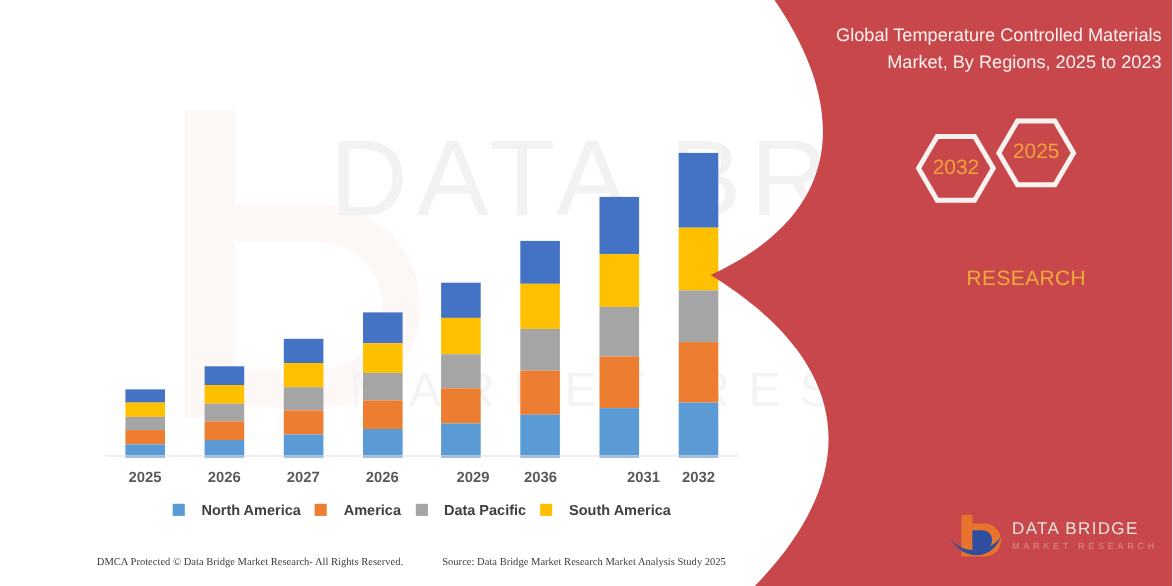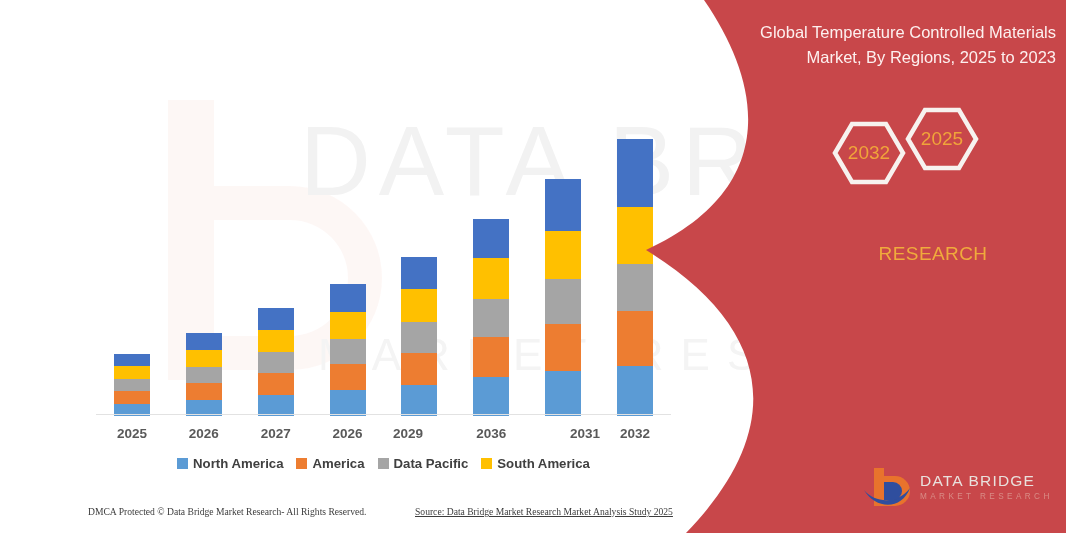--- a/index.html
+++ b/index.html
@@ -26,29 +26,29 @@
 
   .bar{position:absolute;bottom:0;width:36px;display:flex;flex-direction:column-reverse;}
   .seg{width:100%;}
 
   .xlabels{position:absolute;left:96px;top:426px;width:575px;height:22px;}
   .xlab{position:absolute;width:70px;text-align:center;font-size:13.5px;
         font-weight:bold;color:#595959;}
 
   .legend{position:absolute;left:96px;top:456px;width:575px;display:flex;
           justify-content:center;align-items:center;gap:13px;}
-  .lg{display:flex;align-items:center;gap:5px;}
+  .lg{display:flex;align-items:center;gap:15px;}
   .sw{width:11px;height:11px;display:inline-block;}
   .lgt{font-size:13.2px;font-weight:bold;color:#404040;white-space:nowrap;}
 
   .footer{position:absolute;left:0;top:506px;width:700px;height:20px;padding-left:48px;}
   .fleft{position:absolute;left:88px;top:0;font-family:"Liberation Serif",serif;
          font-size:9.6px;color:#3d3d3d;white-space:nowrap;}
-  .fright{position:absolute;left:415px;top:0;font-family:"Liberation Serif",serif;
-          font-size:9.6px;color:#3d3d3d;white-space:nowrap;text-decoration:underline;}
+  .fright{position:absolute;left:402px;top:0;font-family:"Liberation Serif",serif;
+          font-size:9.6px;color:#3d3d3d;white-space:nowrap;}
 
   
   .rtitle{position:absolute;left:740px;top:20px;width:316px;text-align:right;
           font-size:16.5px;line-height:1.5;color:#fdf0ef;font-weight:400;}
   .hexwrap{position:absolute;left:820px;top:98px;width:180px;height:110px;}
   .hexlab{position:absolute;font-size:19px;color:#f0a43a;font-weight:400;}
   .brand{position:absolute;left:800px;top:240px;width:266px;text-align:center;
          font-size:19px;line-height:1.45;color:#f0ab3c;letter-spacing:.4px;}
   .logo{position:absolute;left:862px;top:466px;width:190px;height:50px;}
   .logo-txt1{position:absolute;left:58px;top:6px;font-size:15.5px;letter-spacing:1.2px;
@@ -129,21 +129,21 @@
         <div class="seg" style="height: 57px; background: rgb(255, 192, 0);"></div>
         <div class="seg" style="height: 68px; background: rgb(68, 114, 196);"></div>
       </div>
     </div>
   <div class="axis"></div>
   <div class="xlabels" id="xlabels">
       <div class="xlab" style="left: 0.9375px;">2025</div>
       <div class="xlab" style="left: 72.8125px;">2026</div>
       <div class="xlab" style="left: 144.688px;">2027</div>
       <div class="xlab" style="left: 216.562px;">2026</div>
-      <div class="xlab" style="left: 277px;">2029</div>
+      <div class="xlab" style="left: 299px;">2029</div>
       <div class="xlab" style="left: 360.312px;">2036</div>
       <div class="xlab" style="left: 454px;">2031</div>
       <div class="xlab" style="left: 504.062px;">2032</div>
     </div>
   <div class="legend" id="legend">
       <div class="lg">
         <span class="sw" style="background: rgb(91, 155, 213);"></span>
         <span class="lgt">North America</span>
       </div>
       <div class="lg">

